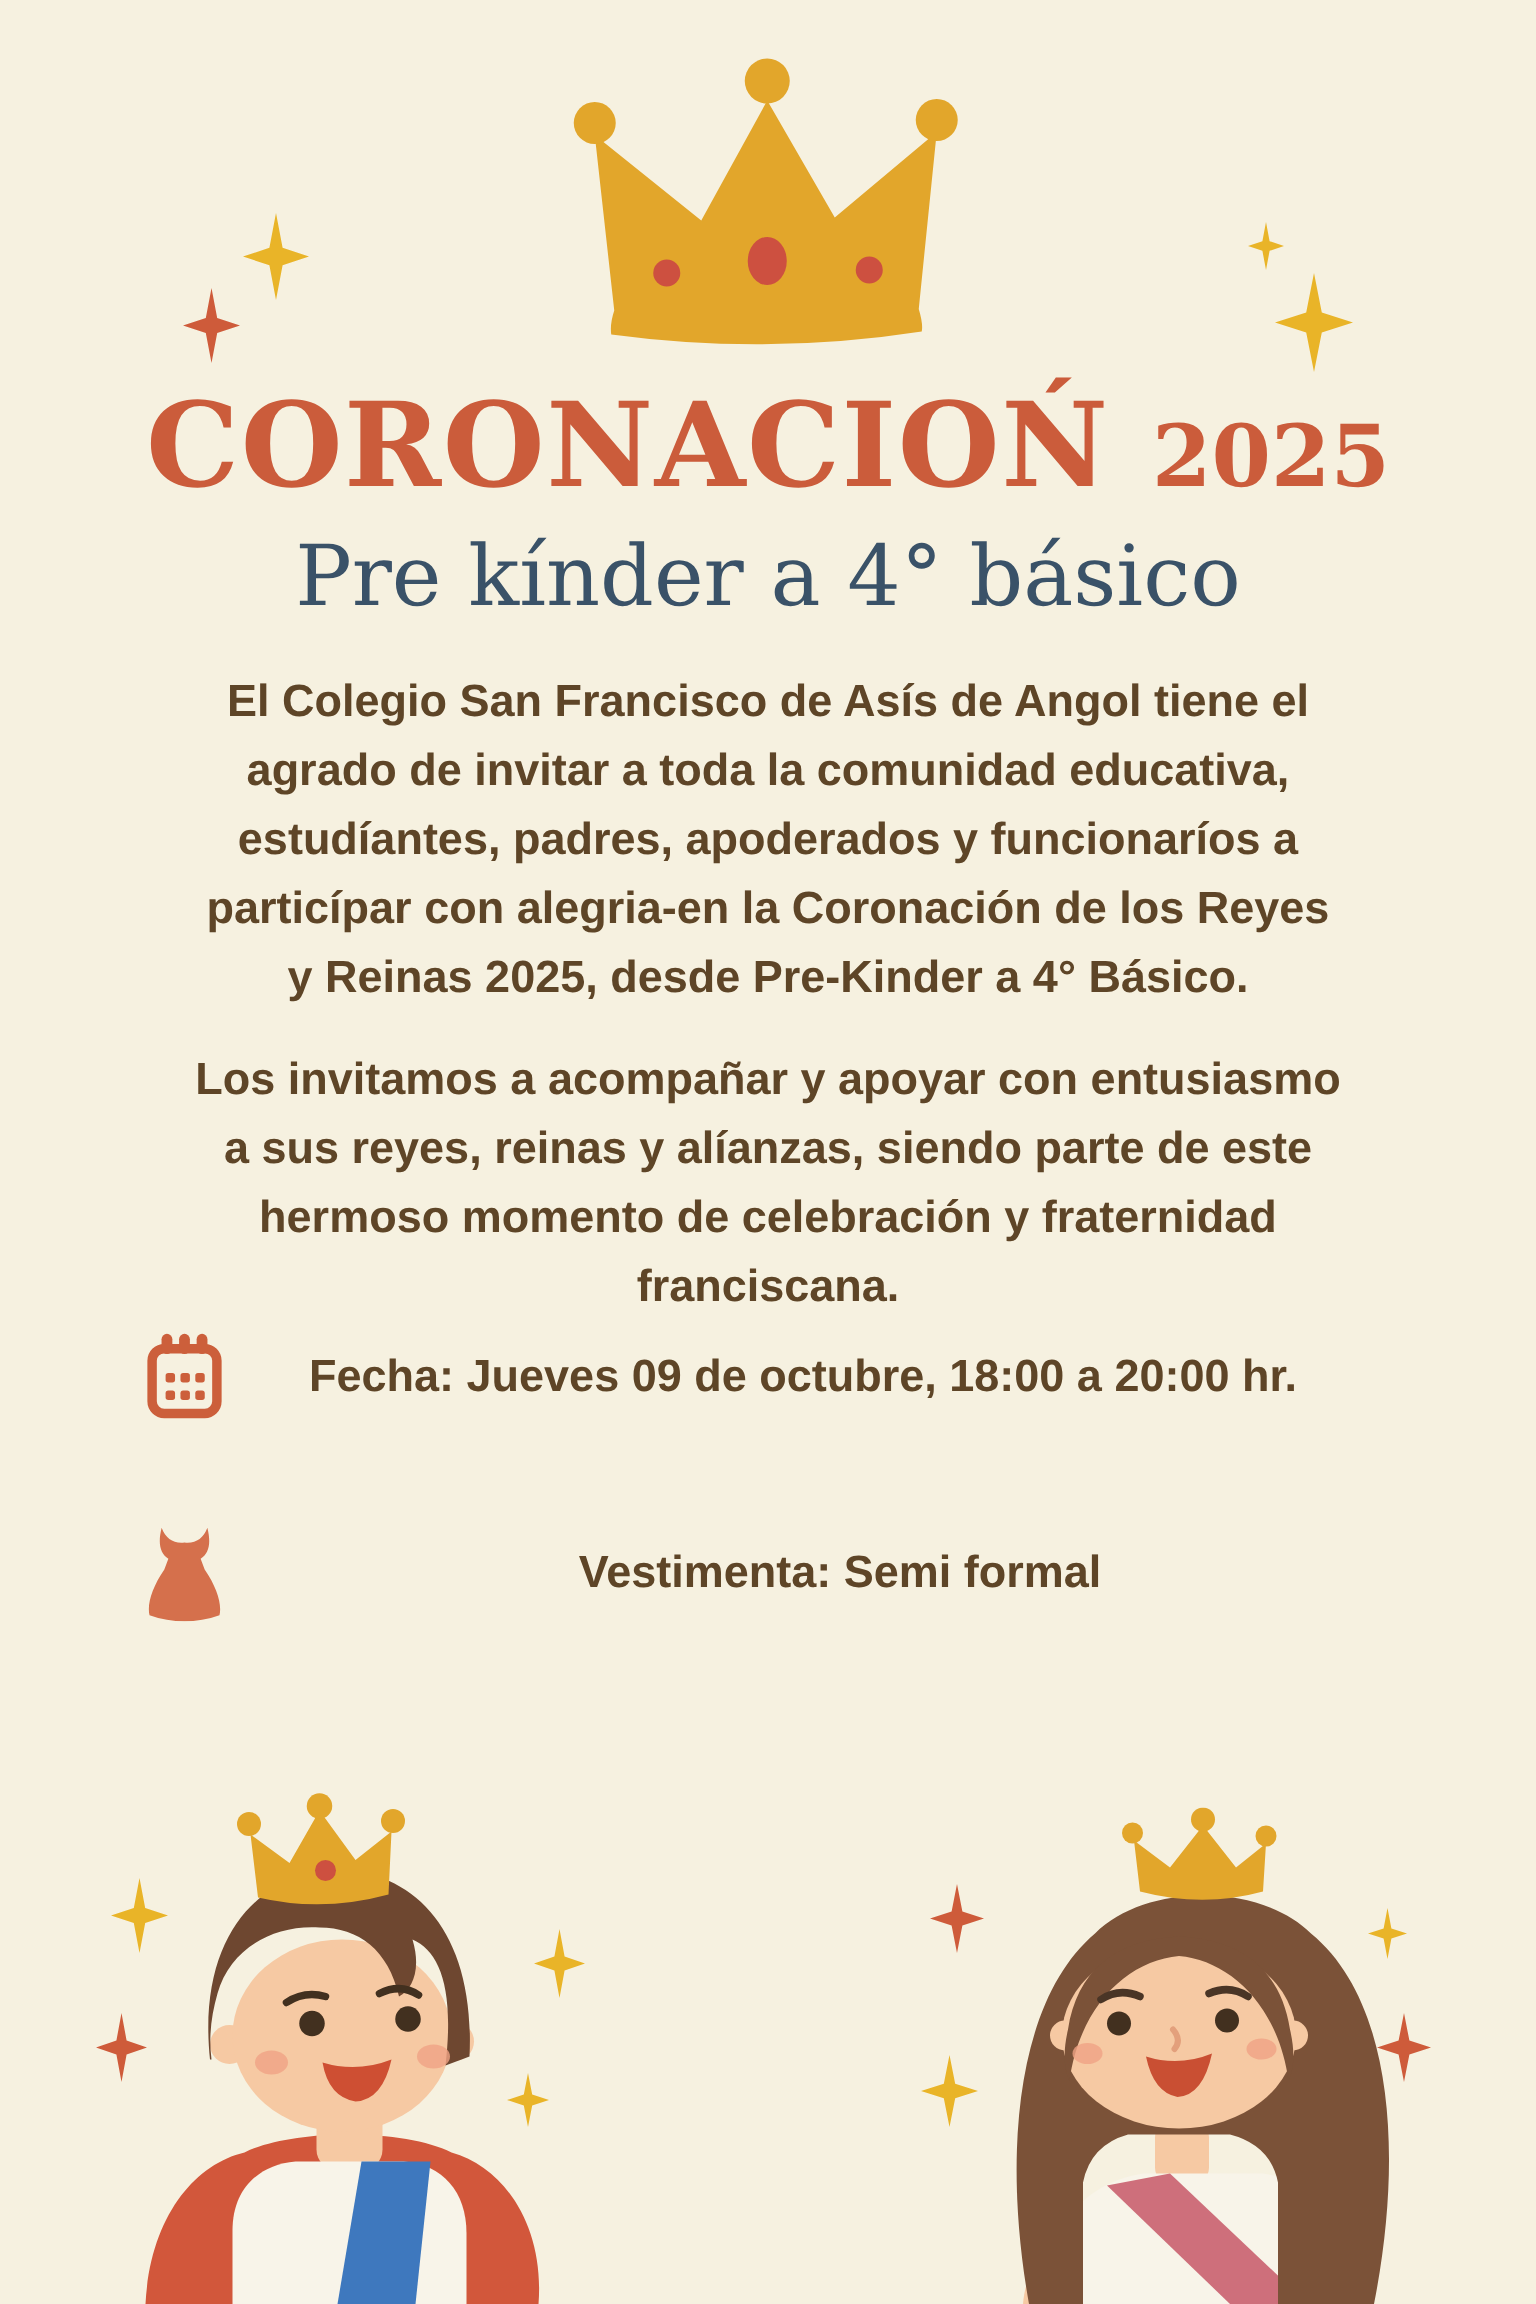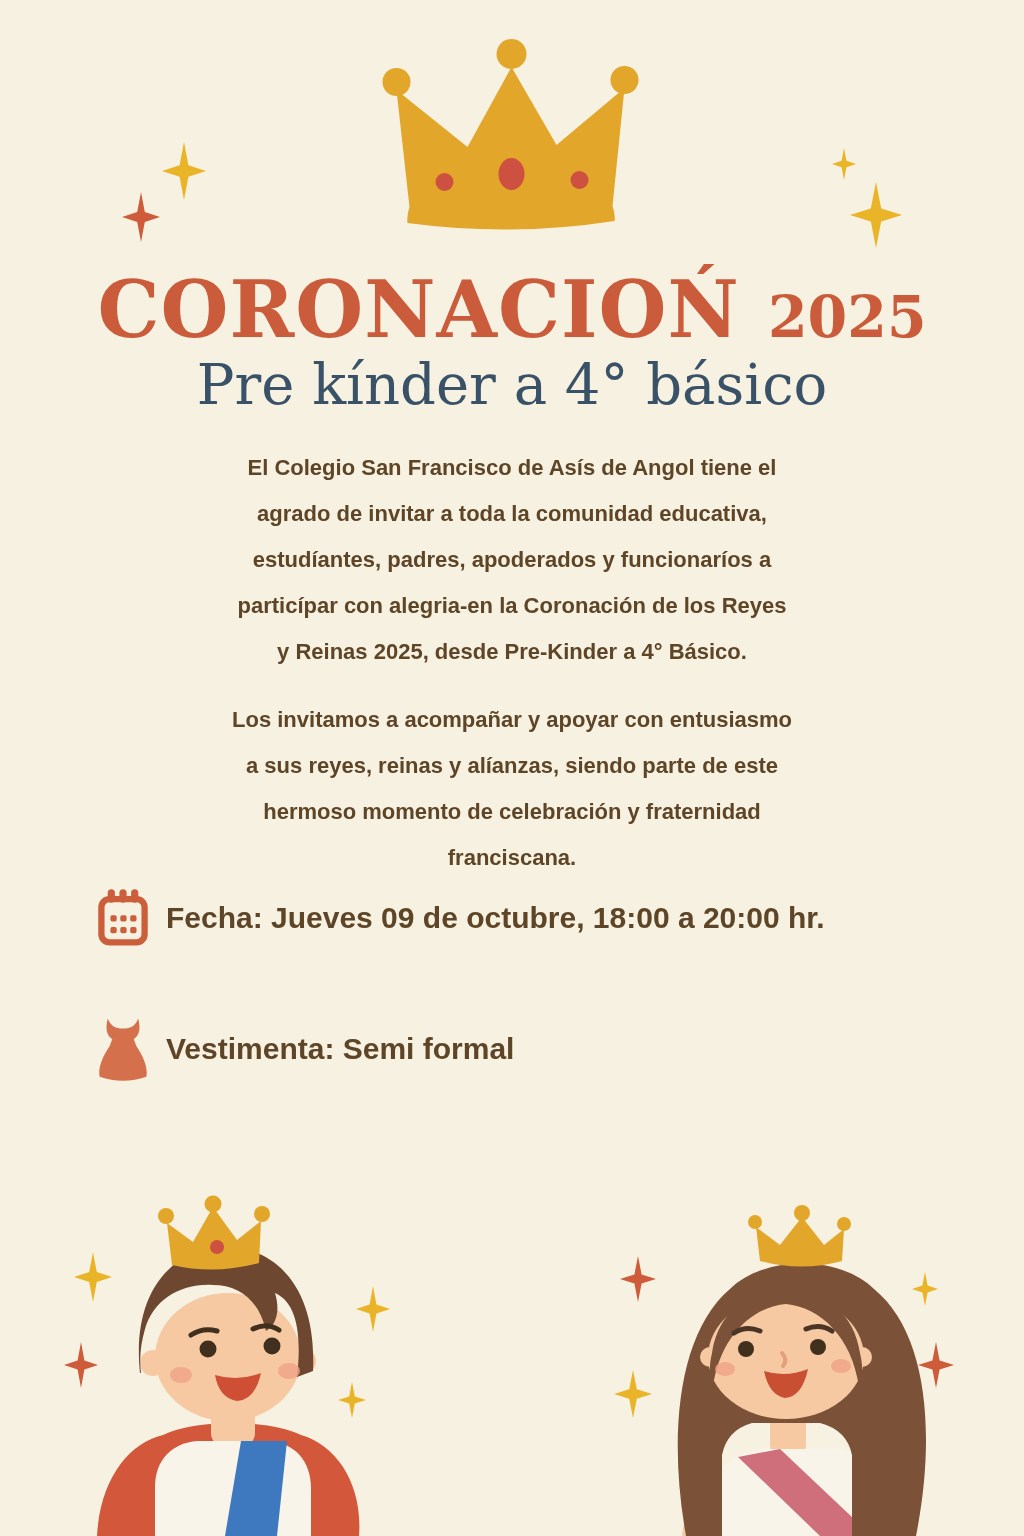--- a/index.html
+++ b/index.html
@@ -13,60 +13,60 @@
   .abs{position:absolute;}
   
   .sparkle{
     position:absolute;
     clip-path:polygon(50% 0%,60% 40%,100% 50%,60% 60%,50% 100%,40% 60%,0% 50%,40% 40%);
   }
   .sparkle.gold{background:var(--sparkle-gold,#E9B428);}
   .sparkle.red{background:var(--sparkle-red,#CE5B3A);}
   
   .title{
-    position:absolute;top:264px;left:0;width:100%;
+    position:absolute;top:252px;left:0;width:100%;
     text-align:center;
     font-family:"DejaVu Serif","Liberation Serif",serif;
     font-weight:700;color:var(--title,#CB5C3B);
     font-size:78px;line-height:92px;letter-spacing:1px;
     margin:0;
   }
   .title .year{font-size:57px;letter-spacing:0;}
   .subtitle{
     position:absolute;top:352px;left:0;width:100%;
     text-align:center;
     font-family:"DejaVu Serif","Liberation Serif",serif;
     font-weight:400;color:var(--subtitle,#3A5268);
     font-size:56px;margin:0;
   }
   
   .para{
     position:absolute;left:50px;width:924px;
     text-align:center;white-space:pre-line;
     font-weight:700;color:var(--body-text,#5E4527);
-    font-size:22px;line-height:46px;margin:0;
+    font-size:30px;line-height:46px;margin:0;
   }
   .para-intro{top:445px;}
   .para-invitation{top:697px;}
   .para-closing{top:1084px;}
   
   .detail-row{
     position:absolute;left:94px;width:860px;
     display:flex;align-items:center;
     font-weight:700;color:var(--body-text,#5E4527);
     font-size:30px;
   }
   .detail-row .icon-box{
     width:58px;min-width:58px;height:66px;
     display:flex;align-items:center;justify-content:center;
     margin-right:14px;
   }
-  .row-fecha{top:884px;height:68px;}
+  .row-fecha{top:884px;height:68px;gap:40px;}
   .row-lugar{top:956px;height:72px;}
-  .row-vestimenta{top:1016px;height:66px;}
+  .row-vestimenta{top:1016px;height:66px;text-align:center;}
   .detail-text{flex:1;}
 </style>
 </head>
 <body>
 
 <div class="poster">
 
   <svg class="abs" style="left:378px;top:30px;" width="268" height="200" viewBox="0 0 265 200">
     <path d="M30 177 L17 60 L88 117 L132 37 L177 115 L245 58 L233 176 Q236 186 235 191 Q132 207 28 193 Q27 186 30 177 Z" fill="var(--gold)"></path>
     <circle cx="17" cy="52" r="14" fill="var(--gold)"></circle>

